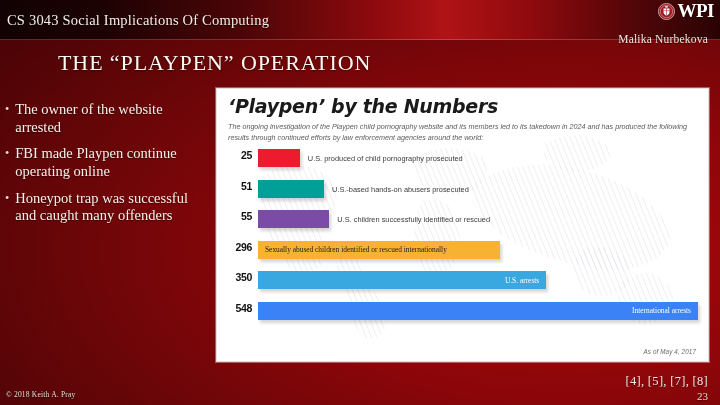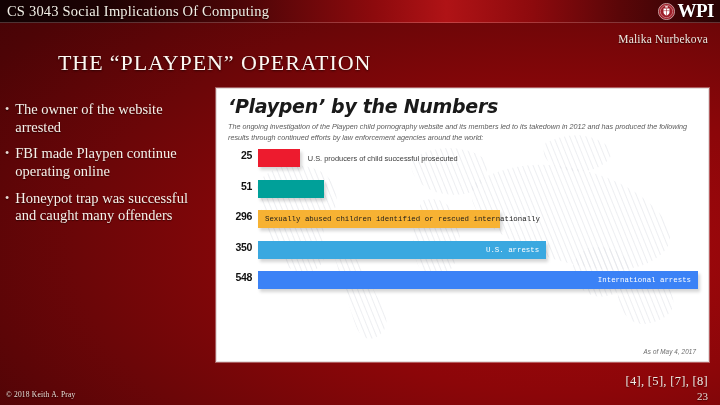--- a/index.html
+++ b/index.html
@@ -11,21 +11,21 @@
   }
   .slide {
     position:absolute; inset:0;
     width:720px; height:405px;
     background:
       radial-gradient(ellipse 120% 110% at 78% 62%, #a8080c 0%, #8c0609 32%, #6b0608 56%, #4d0406 78%, #370305 100%);
     overflow:hidden;
   }
   
   .topbar {
-    position:absolute; left:0; top:0; width:720px; height:23px;
+    position:absolute; left:0; top:0; width:720px; height:40px;
     background:linear-gradient(90deg,#120203 0%, #1c0203 14%, #4d0507 34%, #8d0a0d 52%, #b01316 62%, #8d0a0d 74%, #5a0608 86%, #2a0304 100%);
     display:flex; align-items:center;
   }
   .topbar::after{
     content:""; position:absolute; left:0; bottom:0; width:100%; height:1px;
     background:rgba(255,200,200,.25);
   }
   .course-title {
     color:#f4efe6; font-size:14.5px; letter-spacing:.2px;
     padding-left:7px; white-space:nowrap;
@@ -96,21 +96,21 @@
     font-family:"Liberation Sans", sans-serif; font-weight:bold;
     font-size:10.5px; color:#111; letter-spacing:-.3px;
   }
   .bar-wrap { position:relative; flex:1 1 auto; height:18px; }
   .bar {
     position:absolute; left:0; top:0; height:18px;
     box-shadow:2px 3px 3px rgba(0,0,0,.17);
     display:flex; align-items:center;
   }
   .bar-label-in {
-    font-family:Liberation Mono, monospace; font-size:7.4px;
+    font-family:Liberation Serif, serif; font-size:7.4px;
     color:#1b1b1b; padding:0 7px; white-space:nowrap;
   }
   .bar-label-in.light { color:#ffffff; }
   .bar-label-in.right { margin-left:auto; }
   .bar-label-out {
     position:absolute; top:50%; transform:translateY(-50%);
     font-family:"Liberation Sans", sans-serif; font-size:7.4px;
     color:#3a3a3a; white-space:nowrap;
   }
   .asof {
@@ -191,40 +191,48 @@
         <path d="M206 112 q20 -6 30 10 q12 20 6 44 q-6 22 -22 22 q-18 0 -22 -24 q-4 -28 8 -52 z"></path>
         <path d="M256 96 q40 -26 94 -18 q60 10 92 44 q24 26 4 44 q-22 20 -66 14 q-56 -8 -94 -34 q-36 -24 -30 -50 z"></path>
         <path d="M372 160 q30 -6 40 14 q10 20 -10 30 q-24 12 -40 -8 q-14 -20 10 -36 z"></path>
         <path d="M414 188 q28 -10 40 12 q12 22 -10 32 q-26 12 -38 -12 q-10 -22 8 -32 z"></path>
         <path d="M330 54 q30 -14 54 -2 q20 10 6 22 q-18 14 -44 6 q-24 -8 -16 -26 z"></path>
       </g>
     </svg>
 
     <div class="panel-inner">
       <div class="ig-title">‘Playpen’ by the Numbers</div>
-      <div class="ig-sub">The ongoing investigation of the Playpen child pornography website and its members led to its takedown in 2012 and has produced the following results through continued efforts by law enforcement agencies around the world:</div>
+      <div class="ig-sub">The ongoing investigation of the Playpen child pornography website and its members led to its takedown in 2024 and has produced the following results through continued efforts by law enforcement agencies around the world:</div>
     </div>
 
     <div class="bars">
 
       <div class="bar-row">
         <div class="bar-num">25</div>
         <div class="bar-wrap">
           <div class="bar" style="width:9.5%;background:#ed1b2e;"></div>
-          <div class="bar-label-out" style="left:calc(9.5% + 8px);">U.S. producers of child successful prosecuted</div>
+          <div class="bar-label-out" style="left:calc(9.5% + 8px);">U.S. produced of child pornography prosecuted</div>
         </div>
       </div>
 
       <div class="bar-row">
         <div class="bar-num">51</div>
         <div class="bar-wrap">
           <div class="bar" style="width:15%;background:#00a099;"></div>
-        </div>
-      </div>
-
+          <div class="bar-label-out" style="left:calc(15% + 8px);">U.S.-based hands-on abusers prosecuted</div>
+        </div>
+      </div>
+
+      <div class="bar-row">
+        <div class="bar-num">55</div>
+        <div class="bar-wrap">
+          <div class="bar" style="width:16.2%;background:#7b4ba8;"></div>
+          <div class="bar-label-out" style="left:calc(16.2% + 8px);">U.S. children successfully identified or rescued</div>
+        </div>
+      </div>
 
       <div class="bar-row">
         <div class="bar-num">296</div>
         <div class="bar-wrap">
           <div class="bar" style="width:55%;background:#f7b233;">
             <span class="bar-label-in">Sexually abused children identified or rescued internationally</span>
           </div>
         </div>
       </div>
 

